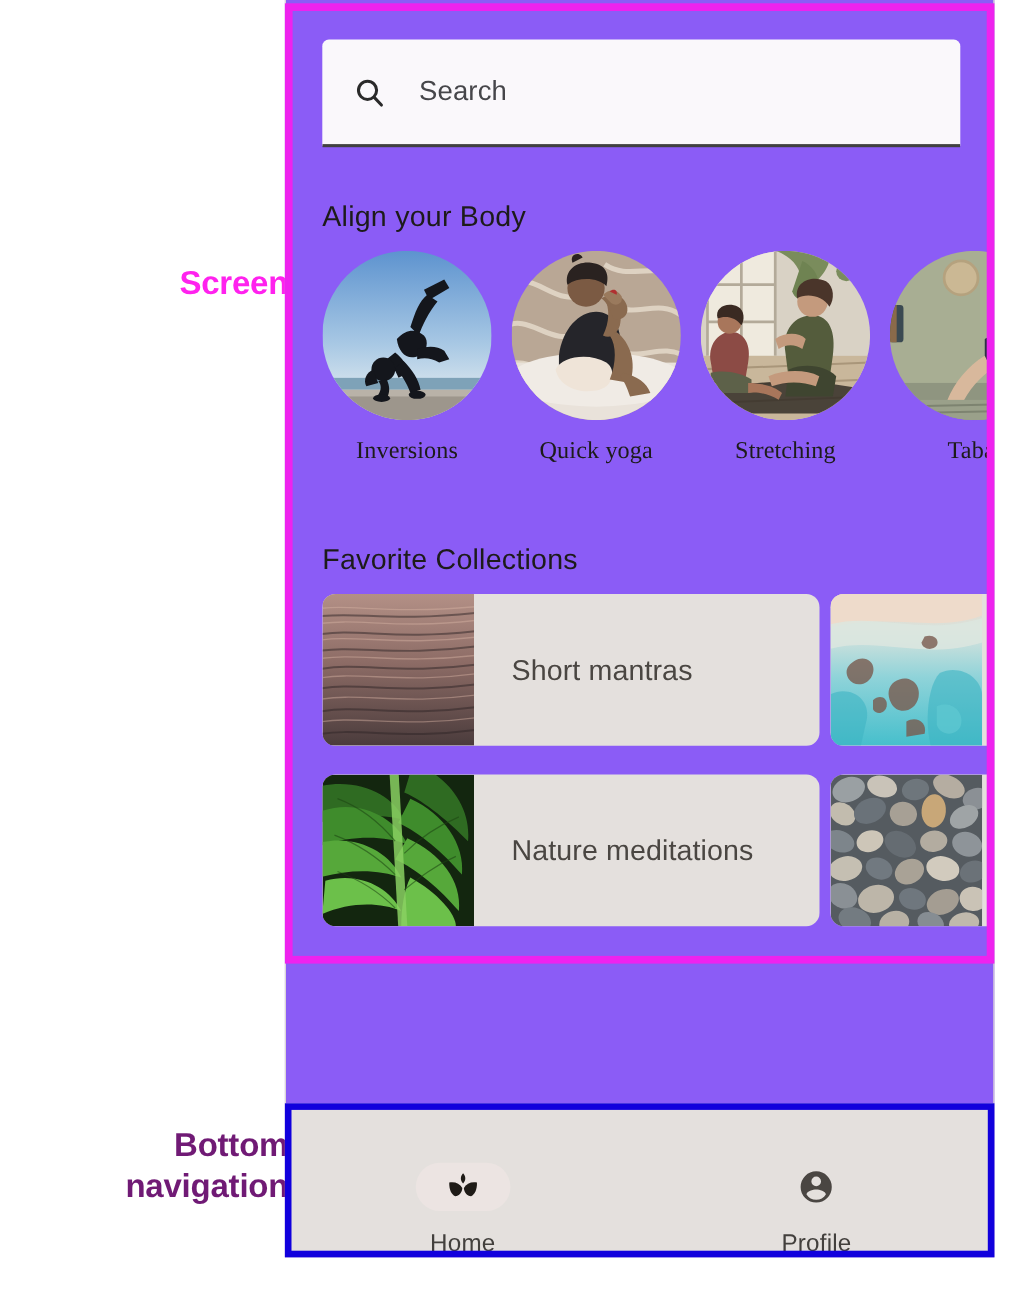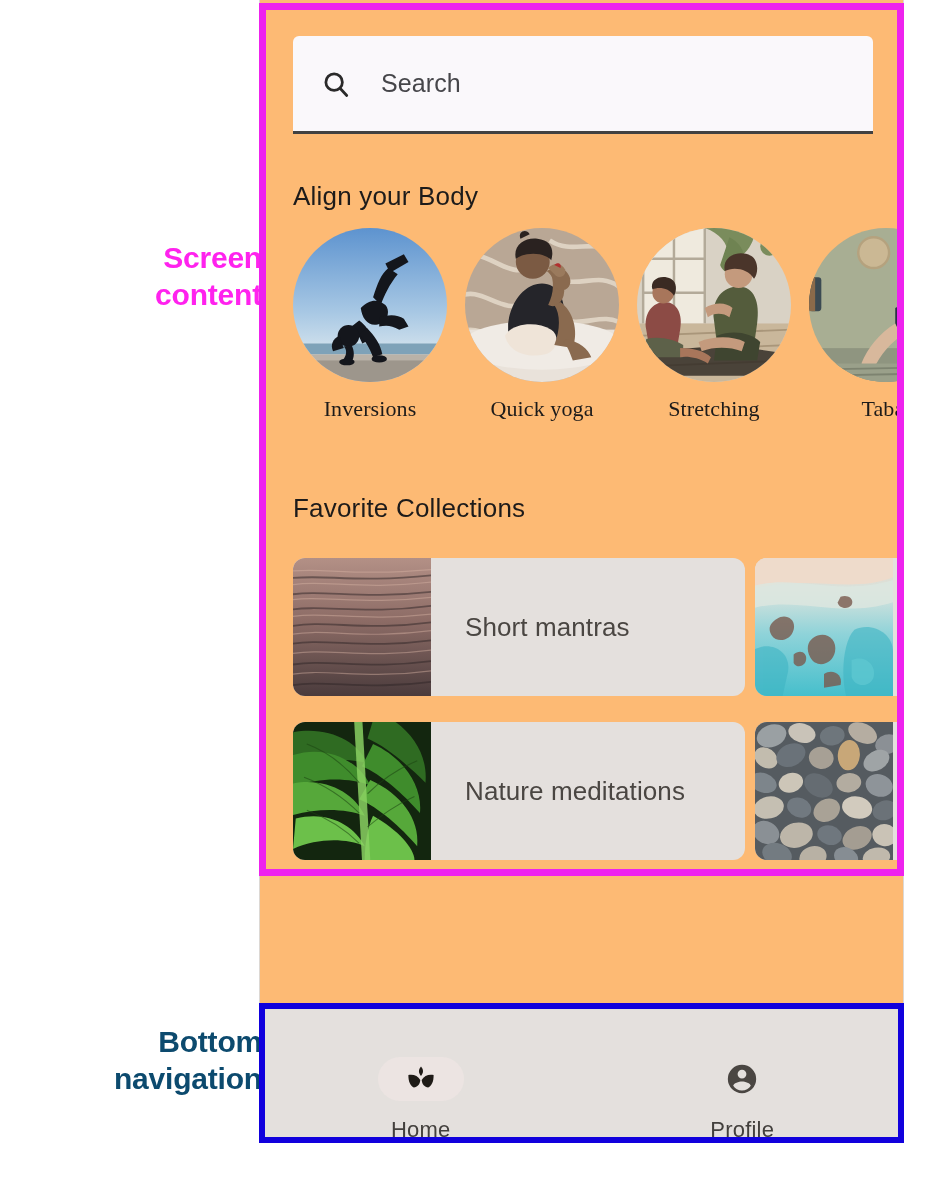--- a/index.html
+++ b/index.html
@@ -23,30 +23,30 @@
     font-family: "Liberation Sans", sans-serif;
     font-weight: bold;
     font-size: 30px;
     line-height: 1.22;
     letter-spacing: -0.2px;
     width: 238px;
     left: 0;
     padding-left: 24px;
   }
   .annot-screen   { top: 240px;  color: #ff22ee; }
-  .annot-bottom   { top: 1024px; color: #0c4a6e; }
+  .annot-bottom   { top: 1024px; color: #701a75; }
 
   
   .phone {
     position: absolute;
     left: 259px;
     top: 0px;
     width: 645px;
     height: 1143px;
-    background: #fdba74;
+    background: #8b5cf6;
     border-left: 1px solid #dcd8d4;
     border-right: 1px solid #dcd8d4;
     box-sizing: border-box;
   }
 
   
   .box-screen {
     position: absolute;
     left: 259px;
     top: 3px;
@@ -155,21 +155,21 @@
     color: #1d1b1a;
     font-family: Liberation Serif, serif;
     white-space: nowrap;
     letter-spacing: 0.1px;
   }
 
   
   .collections {
     position: absolute;
     left: 33px;
-    top: 558px;
+    top: 540px;
     width: 640px;
     height: 310px;
     display: grid;
     grid-template-columns: 452px 452px;
     grid-template-rows: 138px 138px;
     gap: 26px 10px;
     overflow: hidden;
     text-align: center;
   }
   .collection-card {
@@ -233,21 +233,20 @@
     color: #43403d;
     font-family: "Liberation Sans", sans-serif;
     letter-spacing: 0.2px;
   }
 </style>
 </head>
 <body>
 
 <div class="annot-label annot-screen">
   <div>Screen</div>
-  <div>content</div>
 </div>
 <div class="annot-label annot-bottom">
   <div>Bottom</div>
   <div>navigation</div>
 </div>
 
 <div class="phone">
 
   <div class="screen">
 

